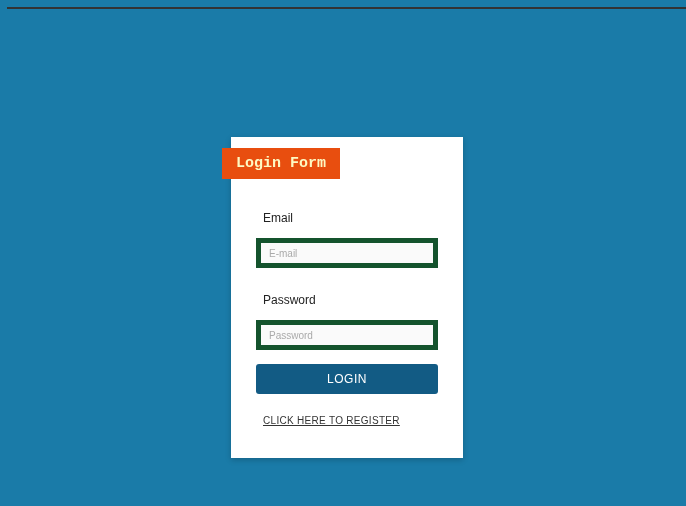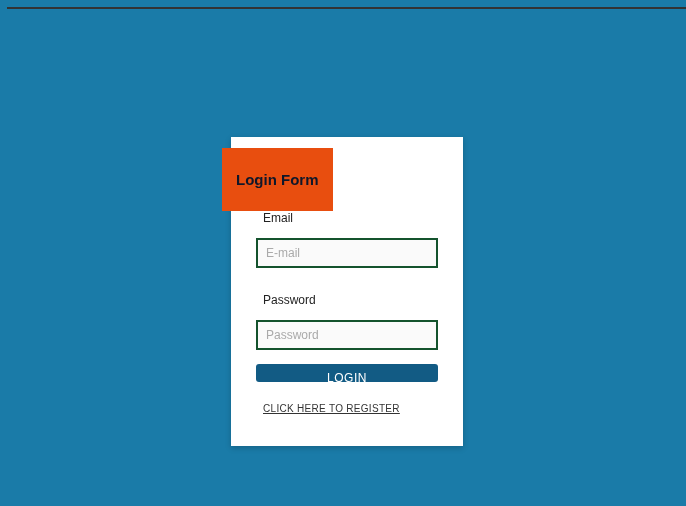--- a/index.html
+++ b/index.html
@@ -23,52 +23,52 @@
       top: 128px;
       width: 232px;
       background: #ffffff;
       box-shadow: 0 2px 6px rgba(0,0,0,0.2);
     }
     .badge {
       position: absolute;
       left: 215px;
       top: 139px;
       background: #e84e0f;
-      color: #0f172a;
-      padding: 23px 14px;
+      color: #fef9c3;
+      padding: 7px 14px;
       font-size: 15px;
       font-weight: bold;
-      font-family: Liberation Sans, sans-serif;
+      font-family: Liberation Mono, monospace;
     }
     .card-inner {
       padding: 56px 18px 18px 18px;
     }
     .label {
       font-size: 12px;
       color: #222;
       margin-bottom: 6px;
       margin-top: 4px;
     }
     .input {
       width: 100%;
       height: 30px;
-      border: 2px solid #14532d;
+      border: 5px solid #14532d;
       background: #fafafa;
       padding: 0 8px;
-      font-size: 12px;
+      font-size: 10px;
       color: #555;
       outline: none;
       margin-bottom: 14px;
     }
     .input::placeholder {
       color: #aaa;
     }
     .login-btn {
       width: 100%;
-      height: 18px;
+      height: 30px;
       background: #125b84;
       color: #fff;
       border: none;
       border-radius: 3px;
       font-size: 12px;
       letter-spacing: 0.5px;
       cursor: pointer;
       margin-bottom: 14px;
     }
     .register-link {

